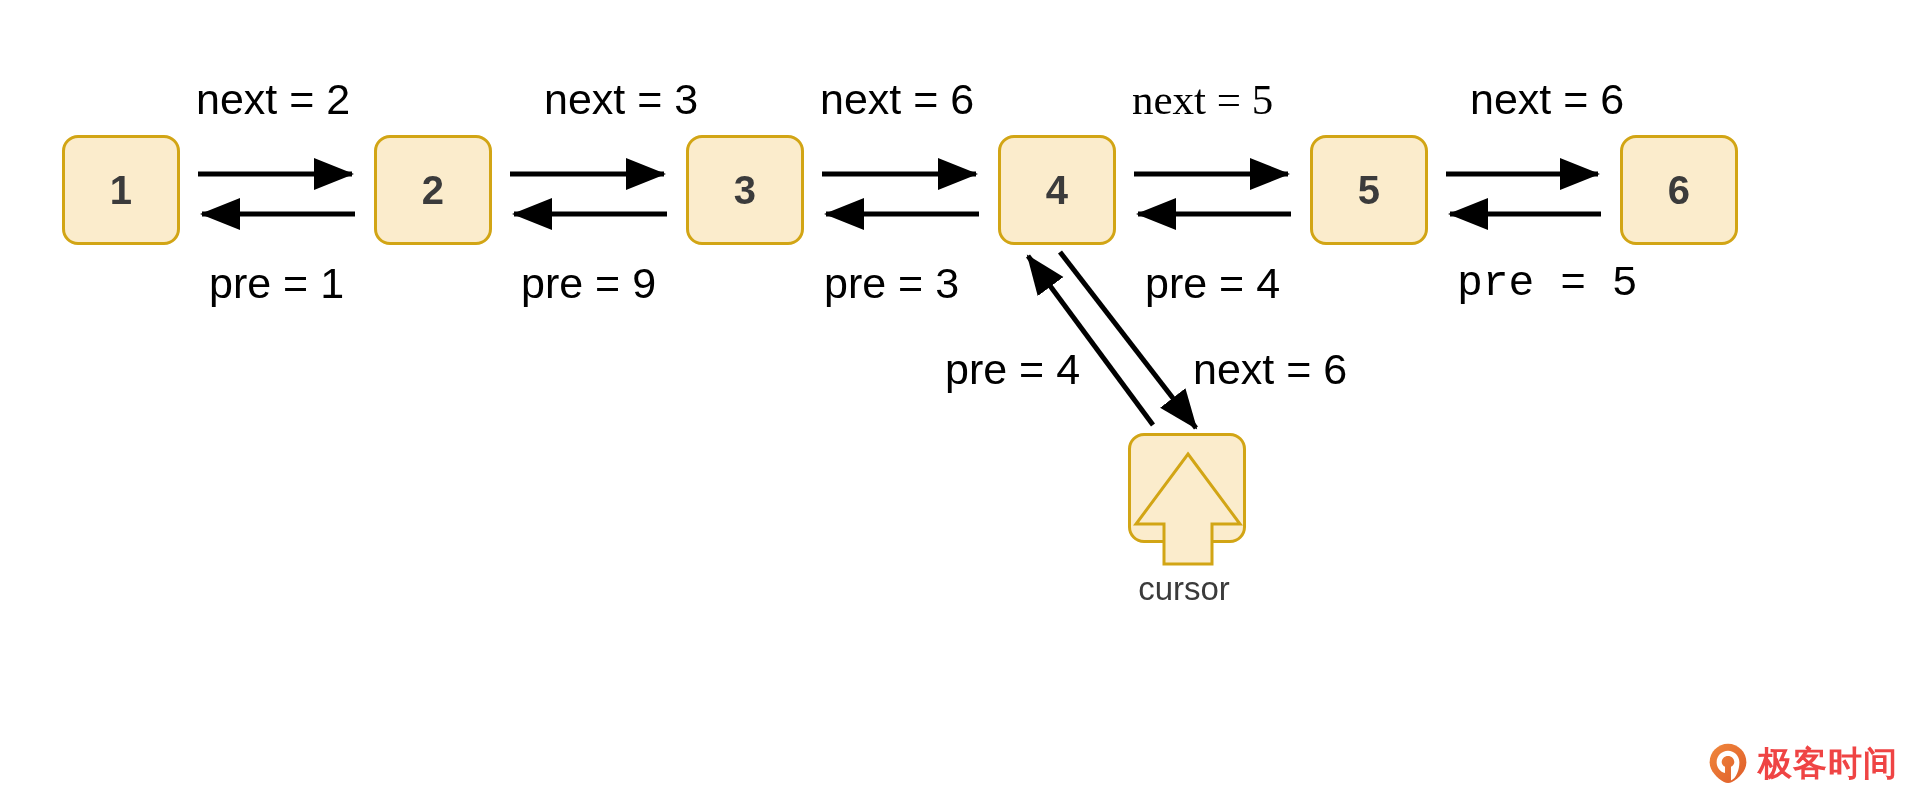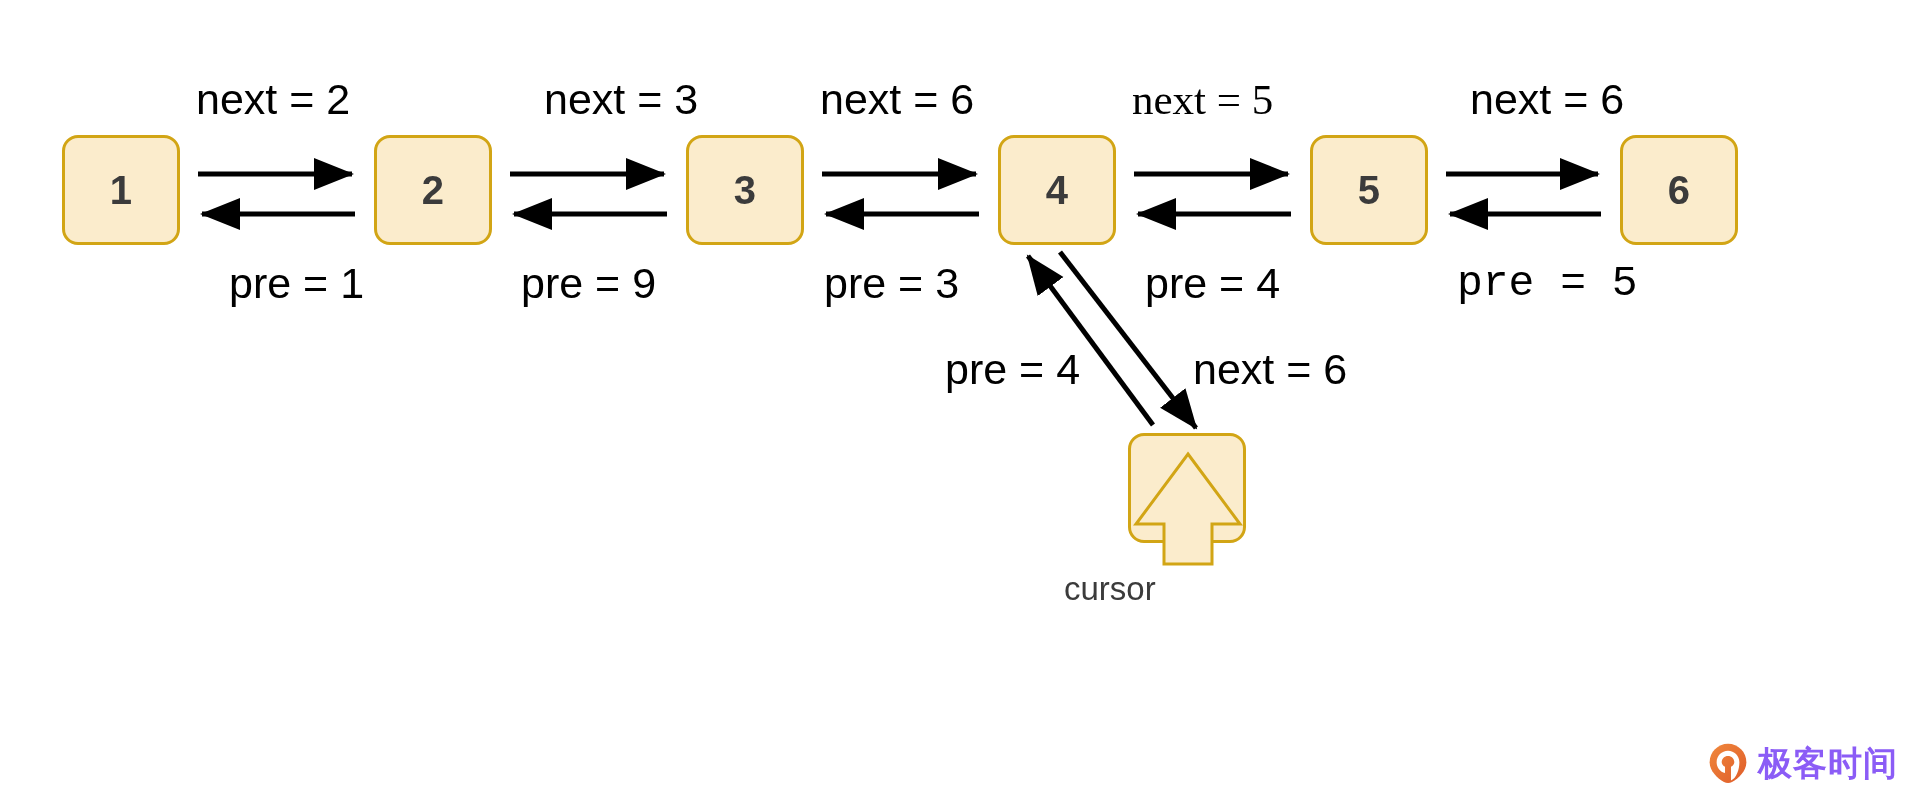--- a/index.html
+++ b/index.html
@@ -46,35 +46,36 @@
     width:1920px;height:802px;
     pointer-events:none;
   }
 
   
   #cursor-arrow{position:absolute;left:1124px;top:448px;}
   .cursor-label{
     position:absolute;
     left:1064px;top:570px;
     width:240px;
+    text-align:center;
     font-size:33px;
     color:#3b3b3b;
   }
 
   
   #logo{
     position:absolute;
     right:22px;bottom:18px;
     display:flex;align-items:center;gap:9px;
   }
   #logo .mark{width:42px;height:42px;flex:0 0 42px;}
   #logo .wordmark{
     font-size:34px;
     font-weight:bold;
-    color:#8b5cf6;
+    color:#ef4444;
     letter-spacing:1px;
     line-height:1;
     font-family:"DejaVu Sans","Liberation Sans",sans-serif;
   }
 </style>
 </head>
 <body>
 
 <div id="stage">
 
@@ -126,21 +127,21 @@
     <span class="val">5</span>
   </div>
   <div class="node" style="left:1620px;top:135px;">
     <span class="val">6</span>
   </div>
   <div class="node" style="left:1128px;top:433px;">
     <span class="val">7</span>
   </div>
 
   <div class="lbl top" style="left:196px;top:78px;">next = 2</div>
-  <div class="lbl bot" style="left:209px;top:262px;margin-left:20px;">pre = 1</div>
+  <div class="lbl bot" style="left:209px;top:262px;">pre = 1</div>
   <div class="lbl top" style="left:508px;top:78px;margin-left:36px;">next = 3</div>
   <div class="lbl bot" style="left:521px;top:262px;">pre = 9</div>
   <div class="lbl top" style="left:820px;top:78px;">next = 6</div>
   <div class="lbl bot" style="left:824px;top:262px;">pre = 3</div>
   <div class="lbl top" style="left:1132px;top:78px;font-family:Liberation Serif, serif;">next = 5</div>
   <div class="lbl bot" style="left:1145px;top:262px;">pre = 4</div>
   <div class="lbl top" style="left:1444px;top:78px;margin-left:26px;">next = 6</div>
   <div class="lbl bot" style="left:1457px;top:262px;font-family:Liberation Mono, monospace;">pre = 5</div>
   <div class="lbl" style="left:945px;top:348px;">pre = 4</div>
   <div class="lbl" style="left:1193px;top:348px;">next = 6</div>

